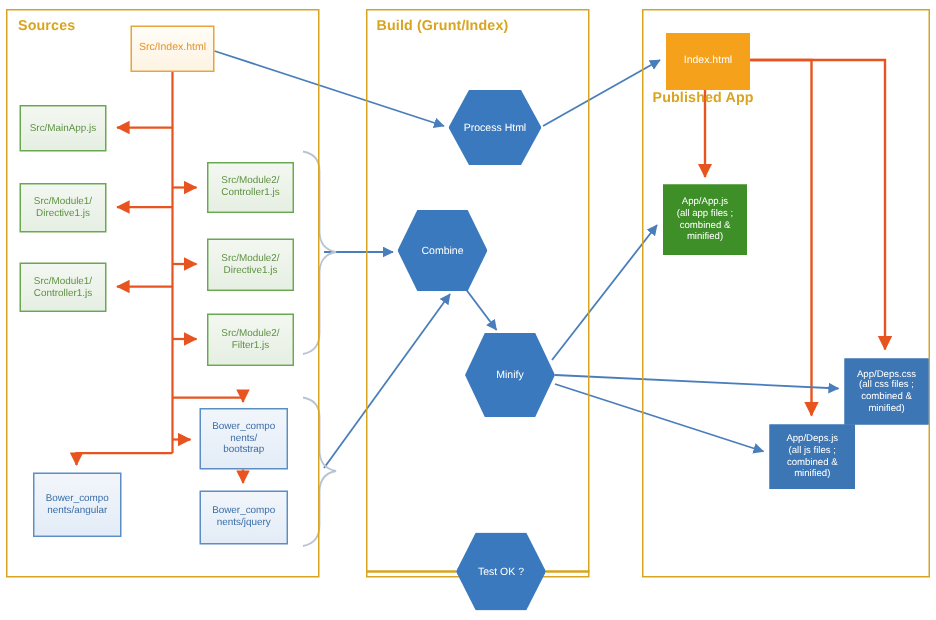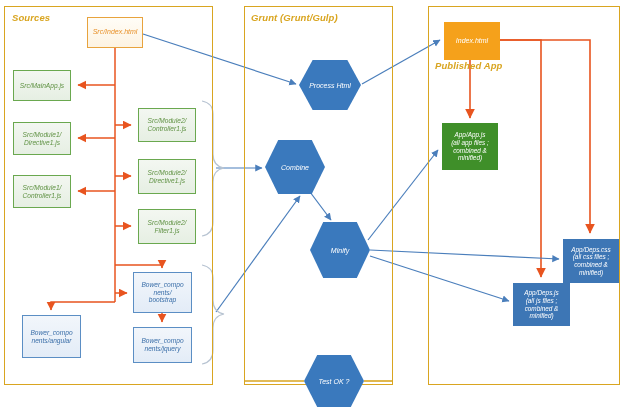--- a/index.html
+++ b/index.html
@@ -1,17 +1,17 @@
 <!DOCTYPE html>
 <html><head>
 <meta charset="utf-8">
 <style>
   html,body{margin:0;padding:0;background:#ffffff;}
   body{width:624px;height:413px;overflow:hidden;font-family:"Liberation Sans",sans-serif;}
-  #stage{position:relative;width:624px;height:413px;background:#fff;font-style:italic;}
+  #stage{position:relative;width:624px;height:413px;background:#fff;}
   svg.layer{position:absolute;left:0;top:0;width:624px;height:413px;overflow:visible;}
   #edges{z-index:1;}
   .group-box{position:absolute;border:1.6px solid #d9a520;background:transparent;z-index:2;box-sizing:border-box;}
   .group-title{position:absolute;color:#d9a520;font-weight:bold;font-size:9.5px;letter-spacing:.1px;z-index:6;white-space:nowrap;}
   .node{position:absolute;box-sizing:border-box;display:flex;align-items:center;justify-content:center;text-align:center;z-index:5;line-height:1.18;}
   .node span{display:block;padding:0 2px;}
   .n-src-html{border:1.4px solid #e8a33d;background:linear-gradient(180deg,#fffdf7 0%,#fdf3e2 100%);color:#e8922b;font-size:7px;}
   .n-green{border:1.4px solid #6aa84f;background:linear-gradient(180deg,#f3f7f1 0%,#e6efe3 100%);color:#5e9142;font-size:6.6px;}
   .n-blue-out{border:1.4px solid #5b8ec4;background:linear-gradient(180deg,#f2f6fb 0%,#e3ecf7 100%);color:#3a6ea8;font-size:6.6px;}
   .n-orange{background:#f5a11b;color:#ffffff;font-size:7px;border:1px solid #f5a11b;}
@@ -24,21 +24,21 @@
 </style>
 </head>
 <body>
 
 <div id="stage">
 
   <div class="group-box" style="left:4px;top:6px;width:209px;height:379px;"></div>
   <div class="group-title" style="left:12px;top:12px;">Sources</div>
 
   <div class="group-box" style="left:244px;top:6px;width:149px;height:379px;"></div>
-  <div class="group-title" style="left:251px;top:12px;">Grunt (Grunt/Gulp)</div>
+  <div class="group-title" style="left:251px;top:12px;">Build (Grunt/Index)</div>
 
   <div class="group-box" style="left:428px;top:6px;width:192px;height:379px;"></div>
   <div class="group-title" style="left:435px;top:12px;margin-top:48px;">Published App</div>
 
   <svg class="layer" id="edges" viewBox="0 0 624 413">
     <defs>
       <marker id="ao" markerWidth="7" markerHeight="7" refX="5.6" refY="3" orient="auto">
         <path d="M0,0 L6,3 L0,6 z" fill="#e8541f"></path>
       </marker>
       <marker id="ab" markerWidth="7" markerHeight="7" refX="5.6" refY="3" orient="auto">

